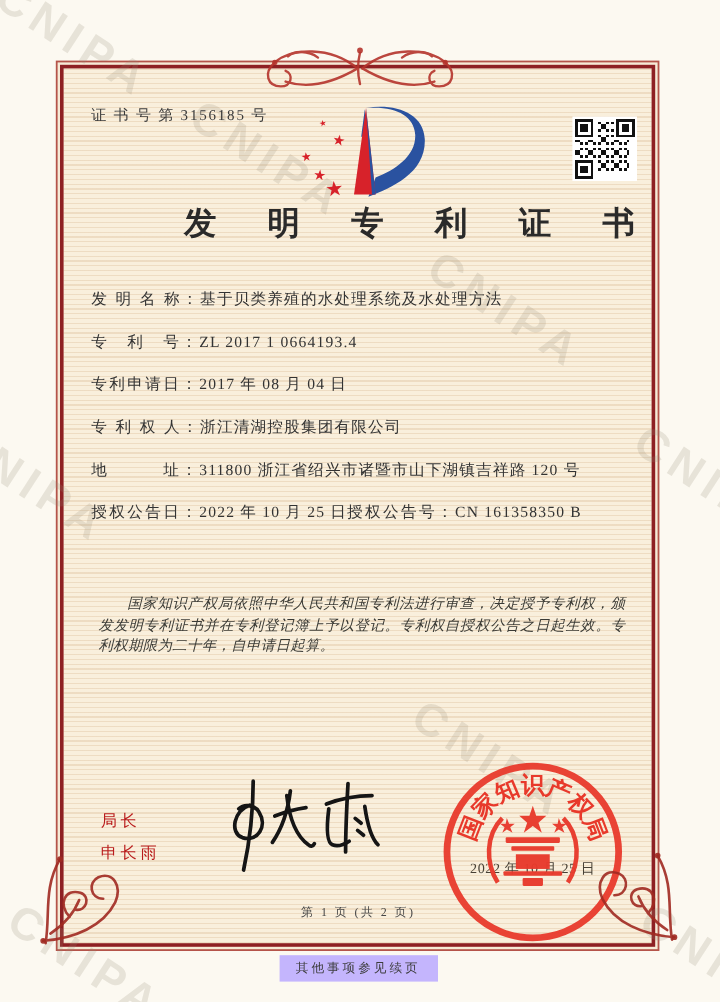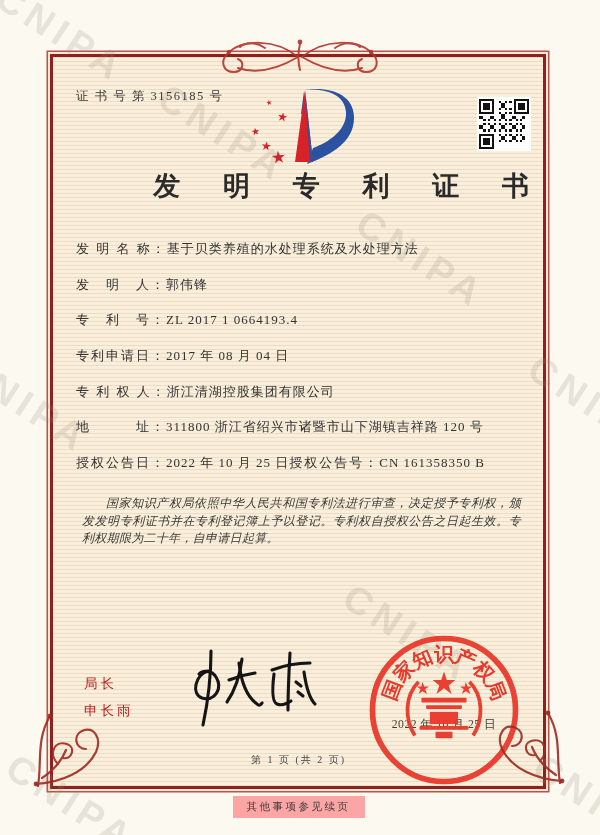--- a/index.html
+++ b/index.html
@@ -65,21 +65,21 @@
   .seal{position:absolute;left:364px;top:630px;mix-blend-mode:multiply;}
   
   .pagefoot{
     position:absolute;left:50px;top:753px;width:497px;text-align:center;
     font-size:10px;letter-spacing:2px;color:#474747;
   }
   .contnote{
     position:absolute;left:50px;top:796px;width:497px;text-align:center;
   }
   .contnote span{
-    display:inline-block;background:#fca5a5;padding:4px 14px;
+    display:inline-block;background:#c4b5fd;padding:4px 14px;
     font-size:10.5px;letter-spacing:2.5px;color:#3c3c3c;
   }
   .ornament{position:absolute;z-index:4;pointer-events:none;}
 </style>
 </head>
 <body>
 
 <div class="wm" style="left:-12px;top:12px">CNIPA</div>
 <div class="wm" style="left:150px;top:112px">CNIPA</div>
 <div class="wm" style="left:348px;top:238px">CNIPA</div>
@@ -254,23 +254,20 @@
       </g>
   </svg>
 
   <div class="title">发 明 专 利 证 书</div>
 
   <div class="fields">
     <div class="frow">
       <span class="flabel">发 明 名 称：</span><span class="fvalue">基于贝类养殖的水处理系统及水处理方法</span>
     </div>
     <div class="frow">
-      <span class="flabel">发　明　人：</span><span class="fvalue">郭伟锋</span>
-    </div>
-    <div class="frow">
       <span class="flabel">专　利　号：</span><span class="fvalue">ZL 2017 1 0664193.4</span>
     </div>
     <div class="frow">
       <span class="flabel">专利申请日：</span><span class="fvalue">2017 年 08 月 04 日</span>
     </div>
     <div class="frow">
       <span class="flabel">专 利 权 人：</span><span class="fvalue">浙江清湖控股集团有限公司</span>
     </div>
     <div class="frow">
       <span class="flabel">地　　　址：</span><span class="fvalue">311800 浙江省绍兴市诸暨市山下湖镇吉祥路 120 号</span>

